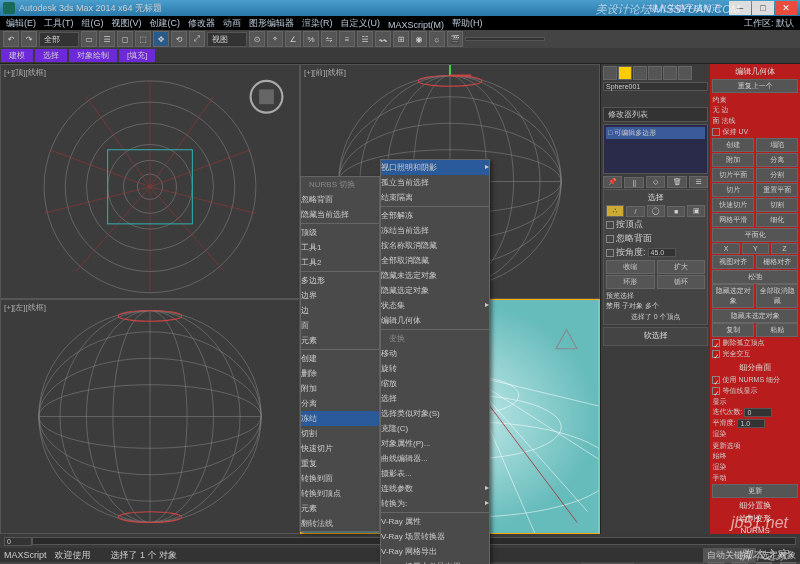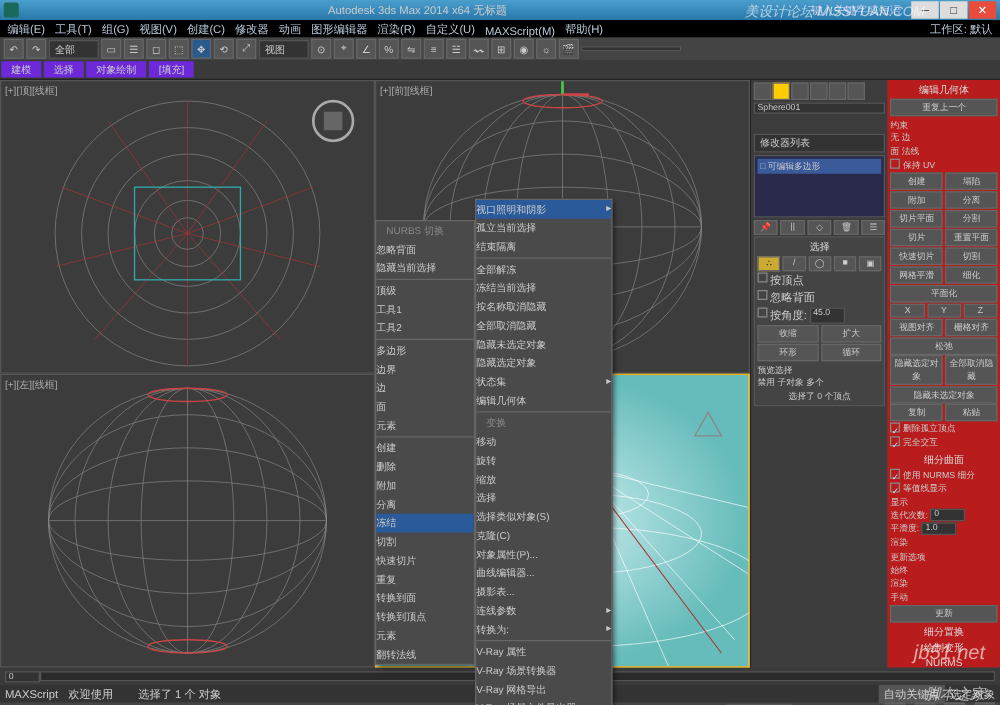--- a/index.html
+++ b/index.html
@@ -1,19 +1,19 @@
 <!DOCTYPE html>
 <html><head>
 <meta charset="utf-8">
 <style>
 *{margin:0;padding:0;box-sizing:border-box;font-family:"Microsoft YaHei",Arial,sans-serif;font-size:9px;color:#ccc;user-select:none}
 body{width:800px;height:564px;background:#3a3a3a;overflow:hidden;position:relative}
 .titlebar{height:16px;background:linear-gradient(#4a9ecc,#2878aa);display:flex;align-items:center;padding:0 3px;color:#fff;font-size:10px}
 .titlebar .icon3ds{width:12px;height:12px;background:#1a6a5a;border-radius:2px;margin-right:4px}
-.titlebar-title{flex:1;text-align:center}
+.titlebar-title{flex:1;text-align:left}
 .winbtns{display:flex;gap:1px}
 .winbtn{width:22px;height:14px;background:#ddd;display:flex;align-items:center;justify-content:center;color:#333}
 .winbtn.close{background:#e74c3c;color:#fff}
 .menubar{height:14px;background:#000000;display:flex;gap:8px;padding:0 6px;align-items:flex-end;font-size:9px}
 .menubar span{color:#b8c8d8}
 .toolbar{height:18px;background:#444;display:flex;align-items:center;gap:2px;padding:1px 3px}
 .tbtn{width:16px;height:16px;background:#555;border:1px solid #666;display:flex;align-items:center;justify-content:center;font-size:8px}
 .tbtn.active{background:#2a5a8a}
 .dropdown{background:#333;border:1px solid #555;padding:1px 4px;font-size:8px;min-width:40px}
 .ribbon{height:16px;background:#3a3a3a;display:flex;gap:2px;padding:1px;border-bottom:1px solid #222}
@@ -25,21 +25,21 @@
 .vp-label{position:absolute;top:2px;left:3px;font-size:8px;color:#aaa}
 .vp svg{width:100%;height:100%}
 .rightpanel{width:200px;background:#404040;border-left:1px solid #222;display:flex}
 .cmdpanel{width:110px;background:#3c3c3c;padding:2px;overflow:hidden}
 .sidepanel{width:90px;background:#b91c1c;padding:2px;overflow:hidden}
 .panel-tabs{display:flex;gap:1px;margin-bottom:2px}
 .panel-tab{width:14px;height:14px;background:#555;border:1px solid #666}
 .panel-tab.active{background:#ffcc00}
 .panel-section{background:#444;border:1px solid #555;margin-bottom:2px;padding:2px}
 .panel-section-title{font-size:8px;text-align:center;margin-bottom:2px;color:#ddd}
-.panel-row{display:flex;gap:2px;margin-bottom:1px;}
+.panel-row{display:flex;gap:2px;margin-bottom:1px;align-items:center}
 .pbtn{flex:1;background:#555;border:1px solid #666;padding:1px;text-align:center;font-size:7px;cursor:pointer}
 .pbtn.yellow{background:#ccaa33;color:#000}
 .spinner{background:#333;border:1px solid #555;padding:0 2px;font-size:7px;min-width:28px}
 .checkbox{width:8px;height:8px;border:1px solid #888;display:inline-block}
 .checkbox.checked::after{content:"✓";font-size:7px;color:#ddd;line-height:6px}
 .statusbar{height:16px;background:#444;display:flex;align-items:center;gap:8px;padding:0 4px;font-size:8px}
 .timeline{height:14px;background:#3a3a3a;display:flex;align-items:center;padding:0 4px}
 .timetrack{flex:1;height:8px;background:#2a2a2a;border:1px solid #555;position:relative}
 .prompt{height:14px;background:#333;padding:0 4px;font-size:8px;display:flex;align-items:center}
 .ctxmenu{position:absolute;background:#4a4a4a;border:1px solid #666;box-shadow:2px 2px 4px rgba(0,0,0,.5);z-index:100}
@@ -351,20 +351,23 @@
             <div class="pbtn">循环</div>
           </div>
         <div style="font-size:7px;margin-top:2px">预览选择</div>
         <div class="panel-row">
           <span style="font-size:7px">禁用</span>
           <span style="font-size:7px">子对象</span>
           <span style="font-size:7px">多个</span>
         </div>
         <div style="font-size:7px;text-align:center">选择了 0 个顶点</div>
       </div>
+      <div class="panel-section">
+          <div class="panel-section-title">软选择</div>
+        </div>
     </div>
 
     <div class="sidepanel">
       <div class="panel-section-title">编辑几何体</div>
       <div class="pbtn">重复上一个</div>
       <div style="font-size:7px;margin-top:2px">约束</div>
       <div class="panel-row">
           <span style="font-size:7px">无</span>
           <span style="font-size:7px">边</span>
         </div>

